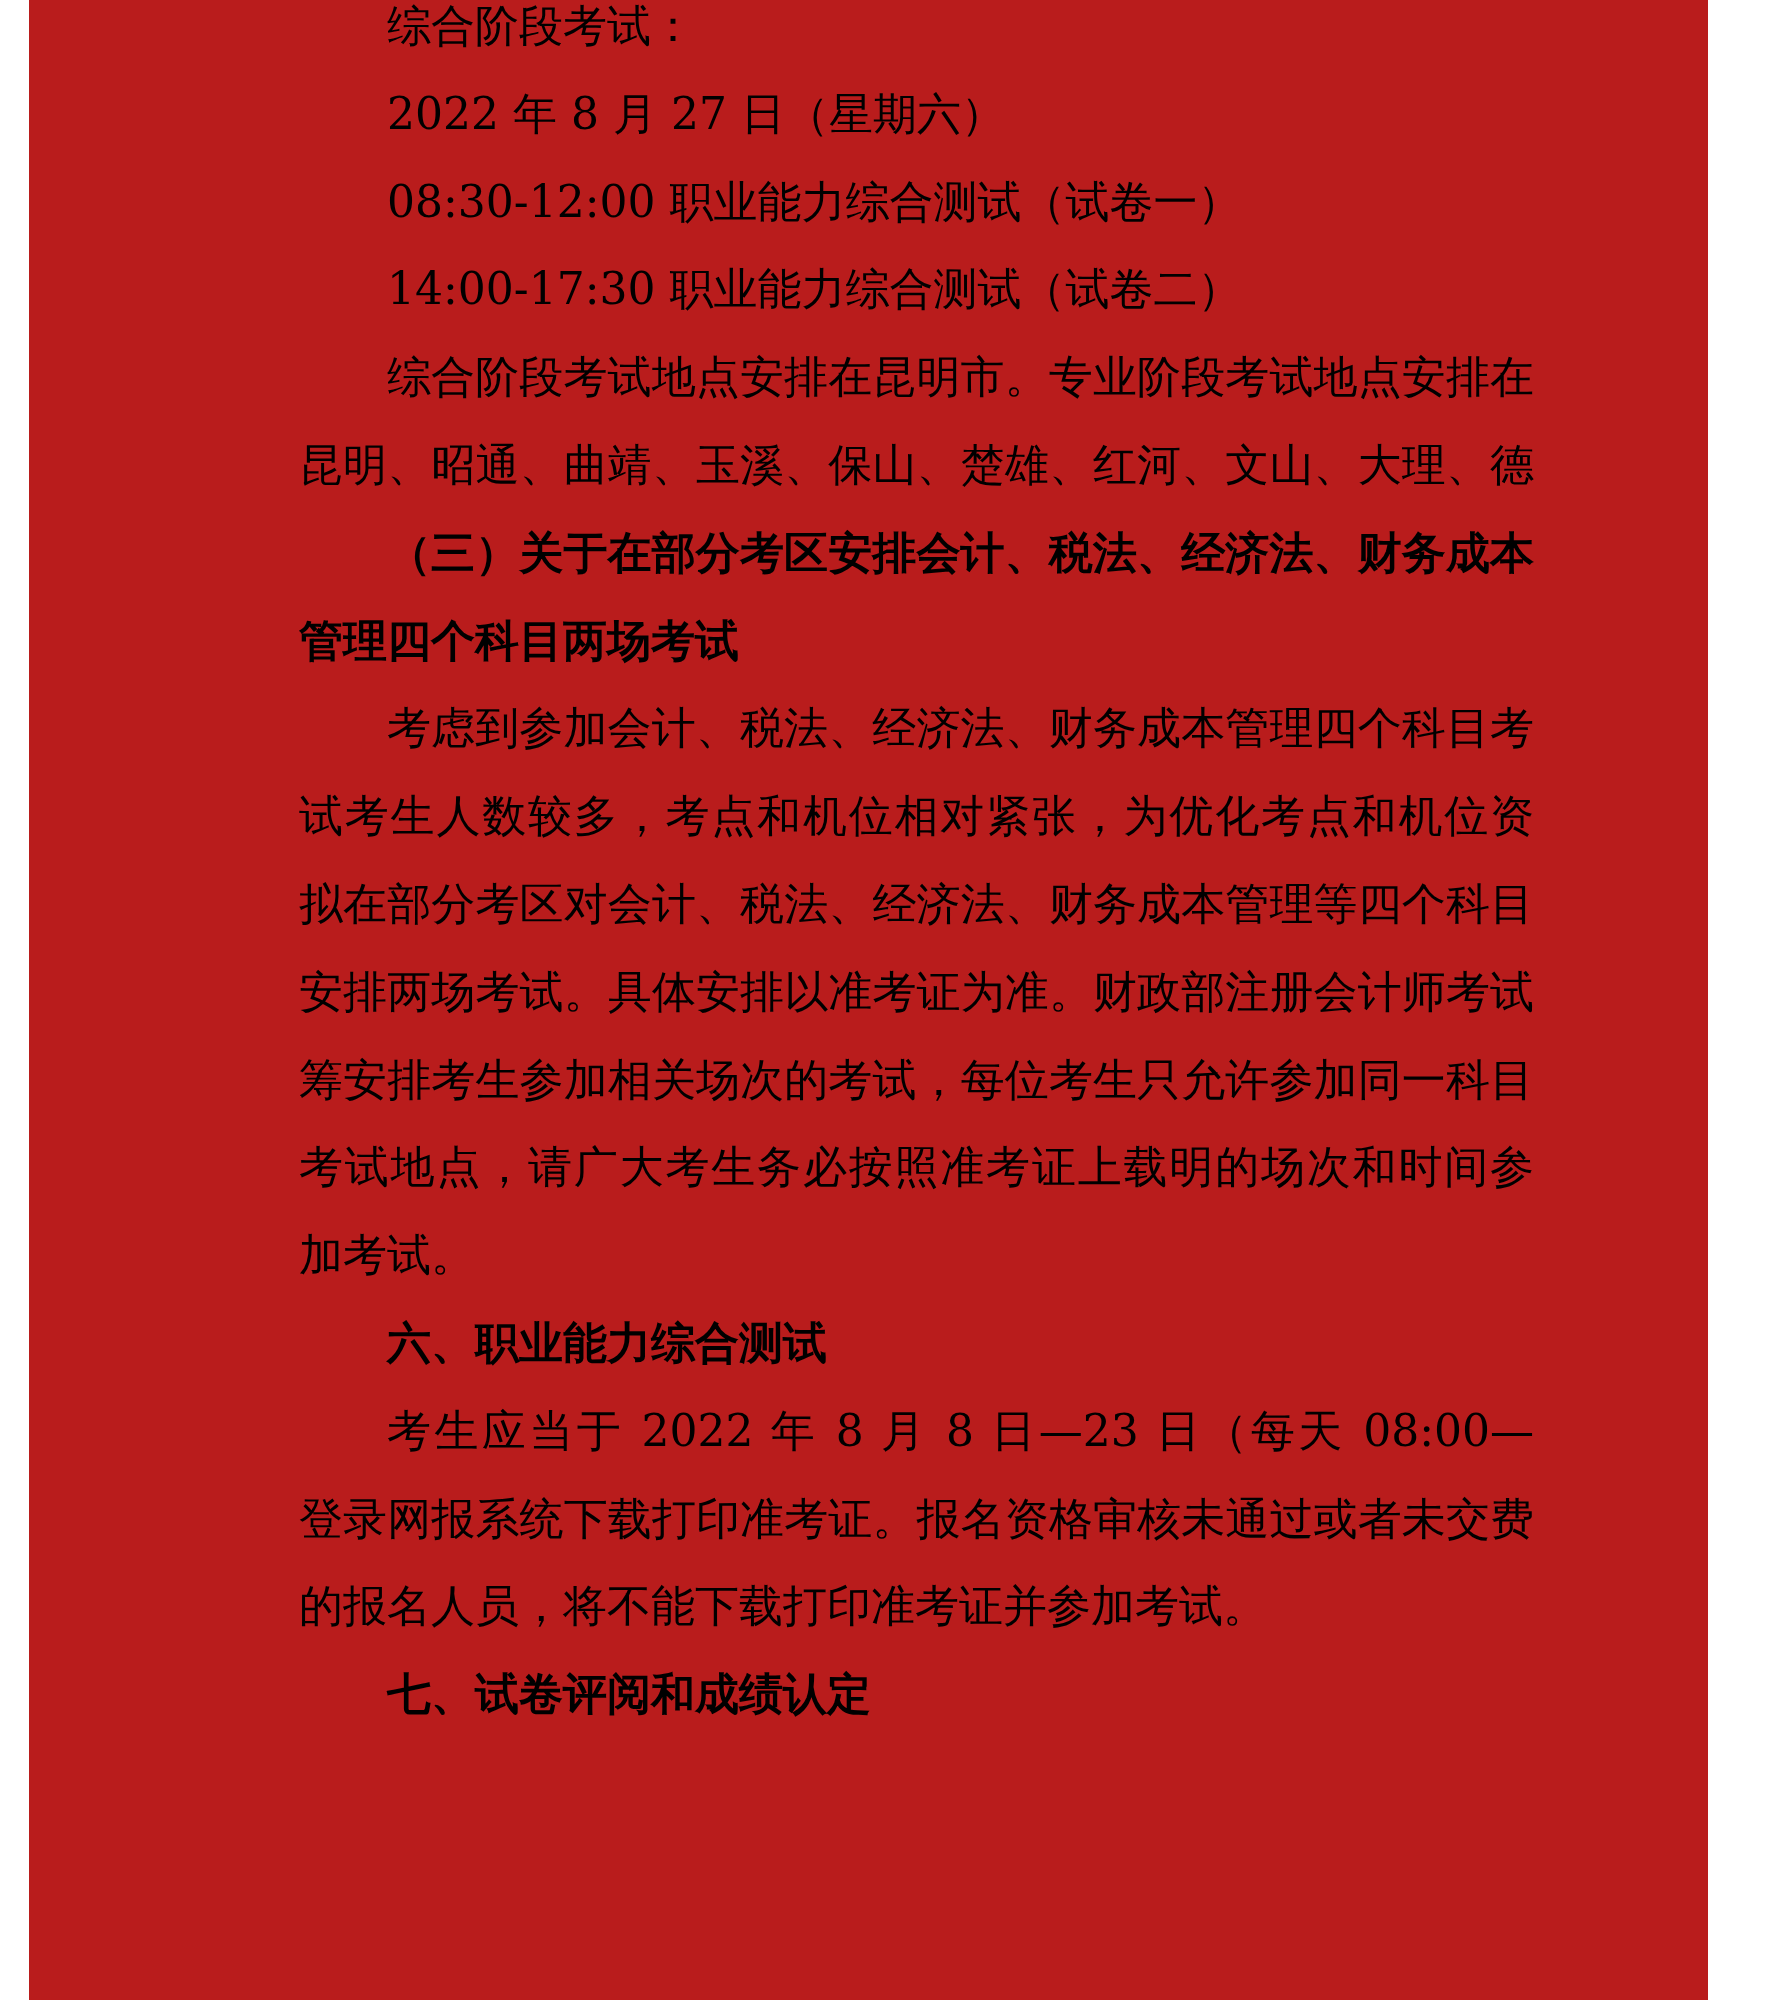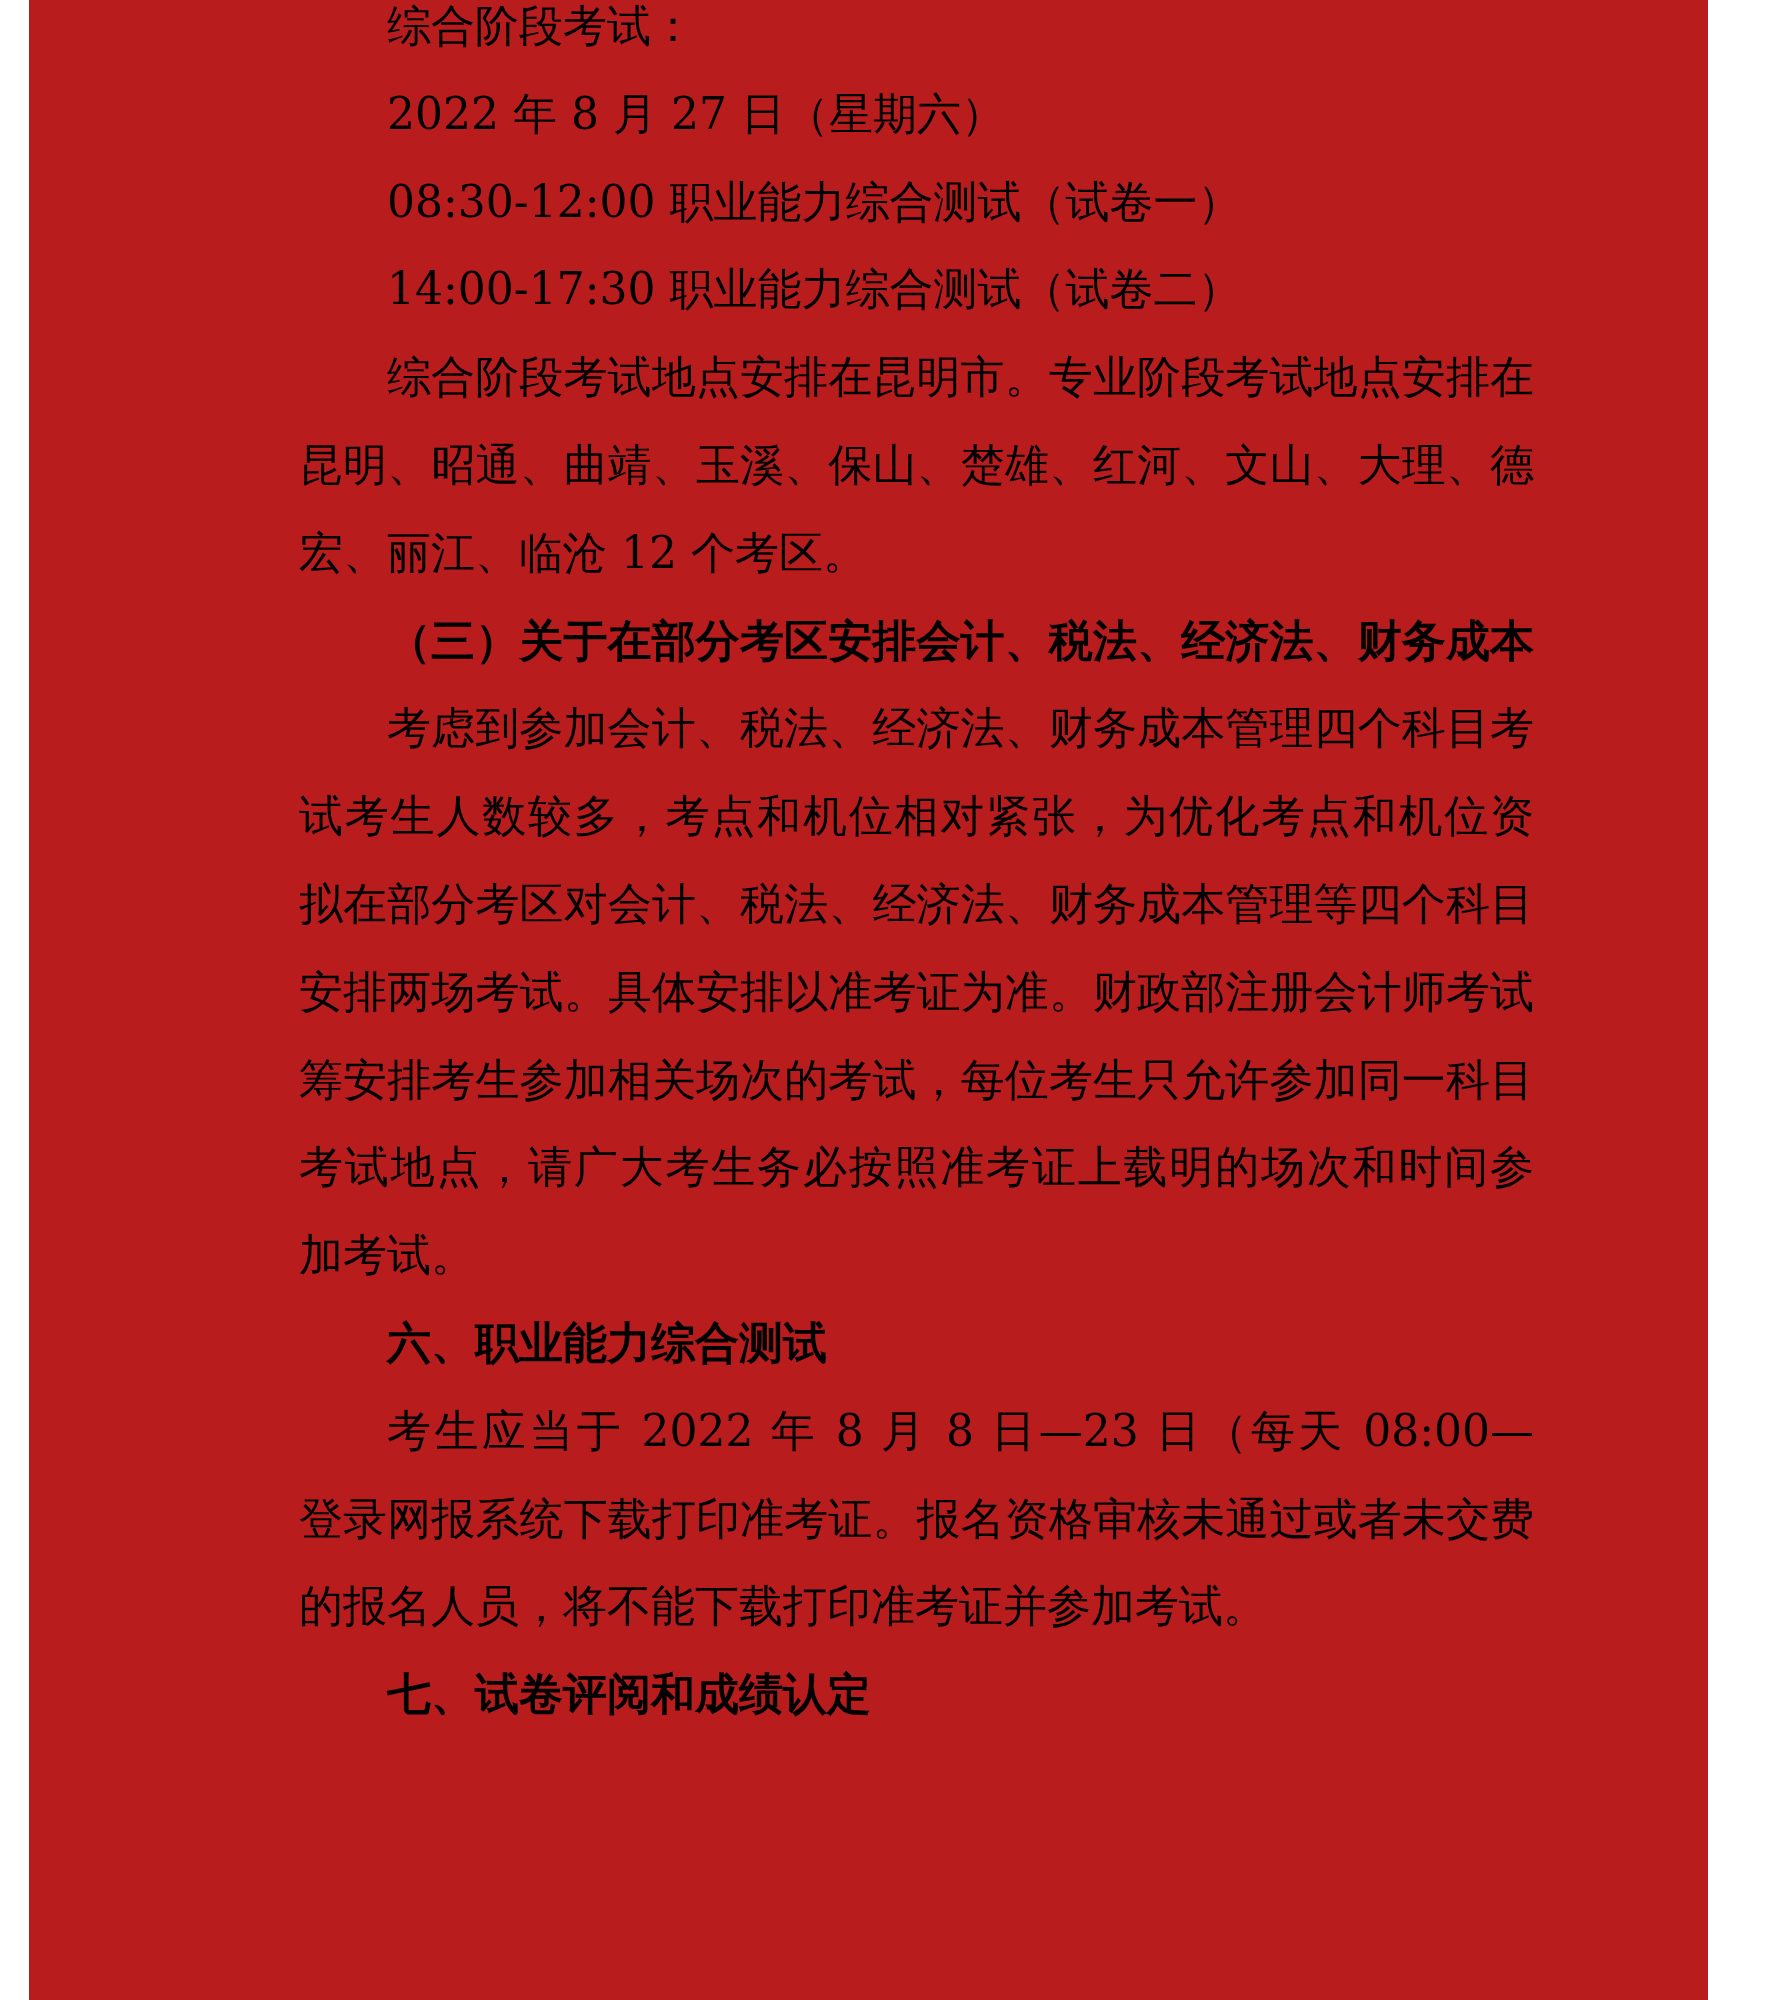--- a/index.html
+++ b/index.html
@@ -60,22 +60,22 @@
 <body style="color: rgb(0, 0, 0); background: rgb(255, 255, 255);">
 
 <div class="page">
   <div class="text-block" id="lines-container">
       <div class="line role-body indent">综合阶段考试：</div>
       <div class="line role-body indent">2022 年 8 月 27 日（星期六）</div>
       <div class="line role-body indent">08:30-12:00 职业能力综合测试（试卷一）</div>
       <div class="line role-body indent">14:00-17:30 职业能力综合测试（试卷二）</div>
       <div class="line role-body indent justify">综合阶段考试地点安排在昆明市。专业阶段考试地点安排在</div>
       <div class="line role-body justify">昆明、昭通、曲靖、玉溪、保山、楚雄、红河、文山、大理、德</div>
-      <div class="line role-body">宏、丽江、临沧 12 个考区。</div>
       <div class="line role-subheading indent justify">（三）关于在部分考区安排会计、税法、经济法、财务成本</div>
+      <div class="line role-subheading">管理四个科目两场考试</div>
       <div class="line role-body indent justify">考虑到参加会计、税法、经济法、财务成本管理四个科目考</div>
       <div class="line role-body justify">试考生人数较多，考点和机位相对紧张，为优化考点和机位资源，</div>
       <div class="line role-body justify">拟在部分考区对会计、税法、经济法、财务成本管理等四个科目</div>
       <div class="line role-body justify">安排两场考试。具体安排以准考证为准。财政部注册会计师考试</div>
       <div class="line role-body justify">筹安排考生参加相关场次的考试，每位考生只允许参加同一科目</div>
       <div class="line role-body justify">考试地点，请广大考生务必按照准考证上载明的场次和时间参</div>
       <div class="line role-body">加考试。</div>
       <div class="line role-heading indent">六、职业能力综合测试</div>
       <div class="line role-body indent justify">考生应当于 2022 年 8 月 8 日—23 日（每天 08:00—20:00）</div>
       <div class="line role-body justify">登录网报系统下载打印准考证。报名资格审核未通过或者未交费</div>

